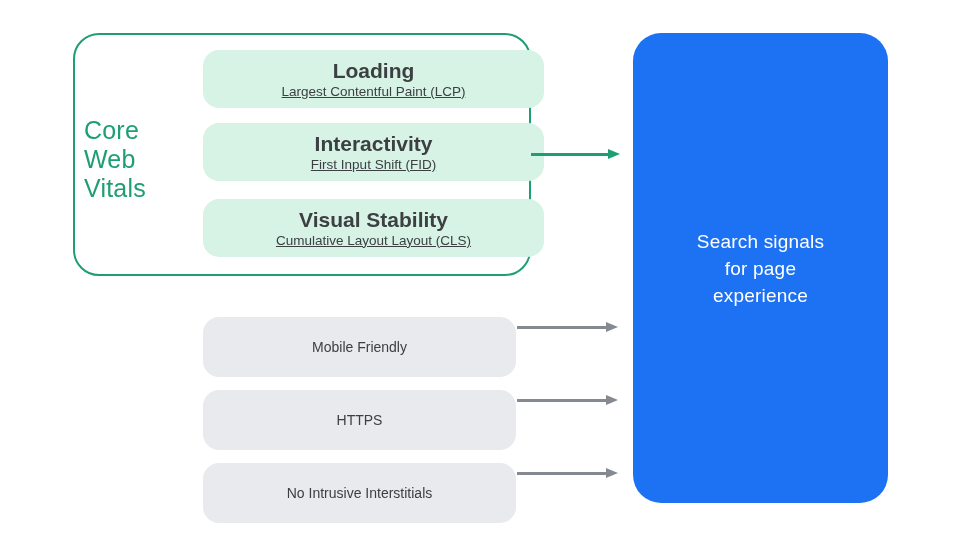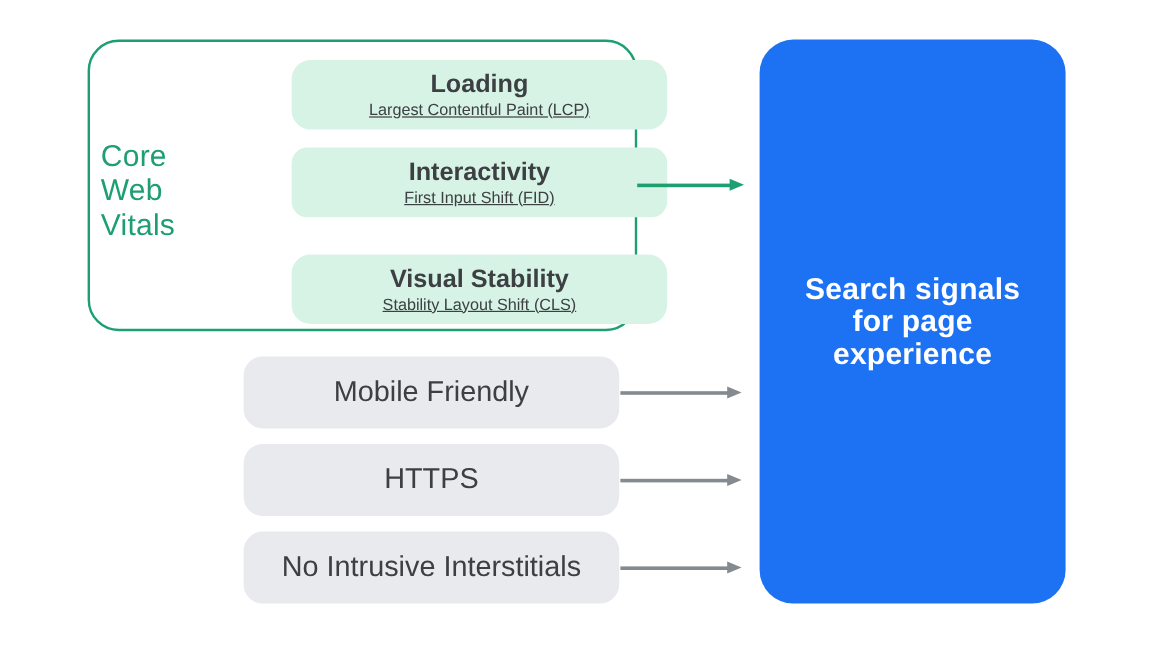--- a/index.html
+++ b/index.html
@@ -31,32 +31,31 @@
     font-size: 25px;
     font-weight: normal;
     line-height: 29px;
     white-space: pre-line;
     letter-spacing: 0.2px;
   }
 
   .vital-card {
     position: absolute;
     left: 203px;
-    width: 313px; height: 58px;
+    width: 341px; height: 58px;
     background: var(--green-light, #d7f3e6);
     border-radius: 16px;
     display: flex;
     flex-direction: column;
     align-items: center;
     justify-content: center;
-    margin-left: 40px;
   }
   .vital-card.c0 { top: 50px; }
-  .vital-card.c1 { top: 123px; border-radius: 13px; }
-  .vital-card.c2 { top: 212px; }
+  .vital-card.c1 { top: 123px; }
+  .vital-card.c2 { top: 199px; }
   .vital-title {
     color: var(--text-dark, #3c4043);
     font-size: 21px;
     font-weight: bold;
     line-height: 24px;
   }
   .vital-subtitle {
     color: var(--text-dark, #3c4043);
     font-size: 13.5px;
     line-height: 17px;
@@ -67,21 +66,22 @@
   .signal-card {
     position: absolute;
     left: 203px;
     width: 313px; height: 60px;
     background: var(--gray-card, #e8eaed);
     border-radius: 16px;
     display: flex;
     align-items: center;
     justify-content: center;
     color: var(--text-dark, #3c4043);
-    font-size: 24px;
+    font-size: 14px;
+    margin-top: 20px;
   }
   .signal-card.s0 { top: 297px; }
   .signal-card.s1 { top: 370px; }
   .signal-card.s2 { top: 443px; }
 
   
   .arrow { position: absolute; }
   .arrow .shaft {
     position: absolute;
     left: 0; top: 4px;
@@ -111,22 +111,22 @@
     left: 633px; top: 33px;
     width: 255px; height: 470px;
     background: var(--blue, #1d72f3);
     border-radius: 28px;
     display: flex;
     align-items: center;
     justify-content: center;
   }
   .result-label {
     color: #ffffff;
-    font-size: 25px;
-    font-weight: bold;
+    font-size: 19px;
+    font-weight: normal;
     line-height: 27px;
     text-align: center;
     white-space: pre-line;
     letter-spacing: 0.2px;
   }
 </style>
 </head>
 <body>
 
 <div class="stage">
@@ -142,21 +142,21 @@
     <div class="vital-subtitle">Largest Contentful Paint (LCP)</div>
   </div>
 
   <div class="vital-card c1">
     <div class="vital-title">Interactivity</div>
     <div class="vital-subtitle">First Input Shift (FID)</div>
   </div>
 
   <div class="vital-card c2">
     <div class="vital-title">Visual Stability</div>
-    <div class="vital-subtitle">Stability Layout Shift (CLS)</div>
+    <div class="vital-subtitle">Cumulative Layout Layout (CLS)</div>
   </div>
 
   <div class="arrow green-arrow">
     <span class="shaft"></span>
     <span class="head"></span>
   </div>
 
   <div class="signal-card s0">
     <span>Mobile Friendly</span>
   </div>

